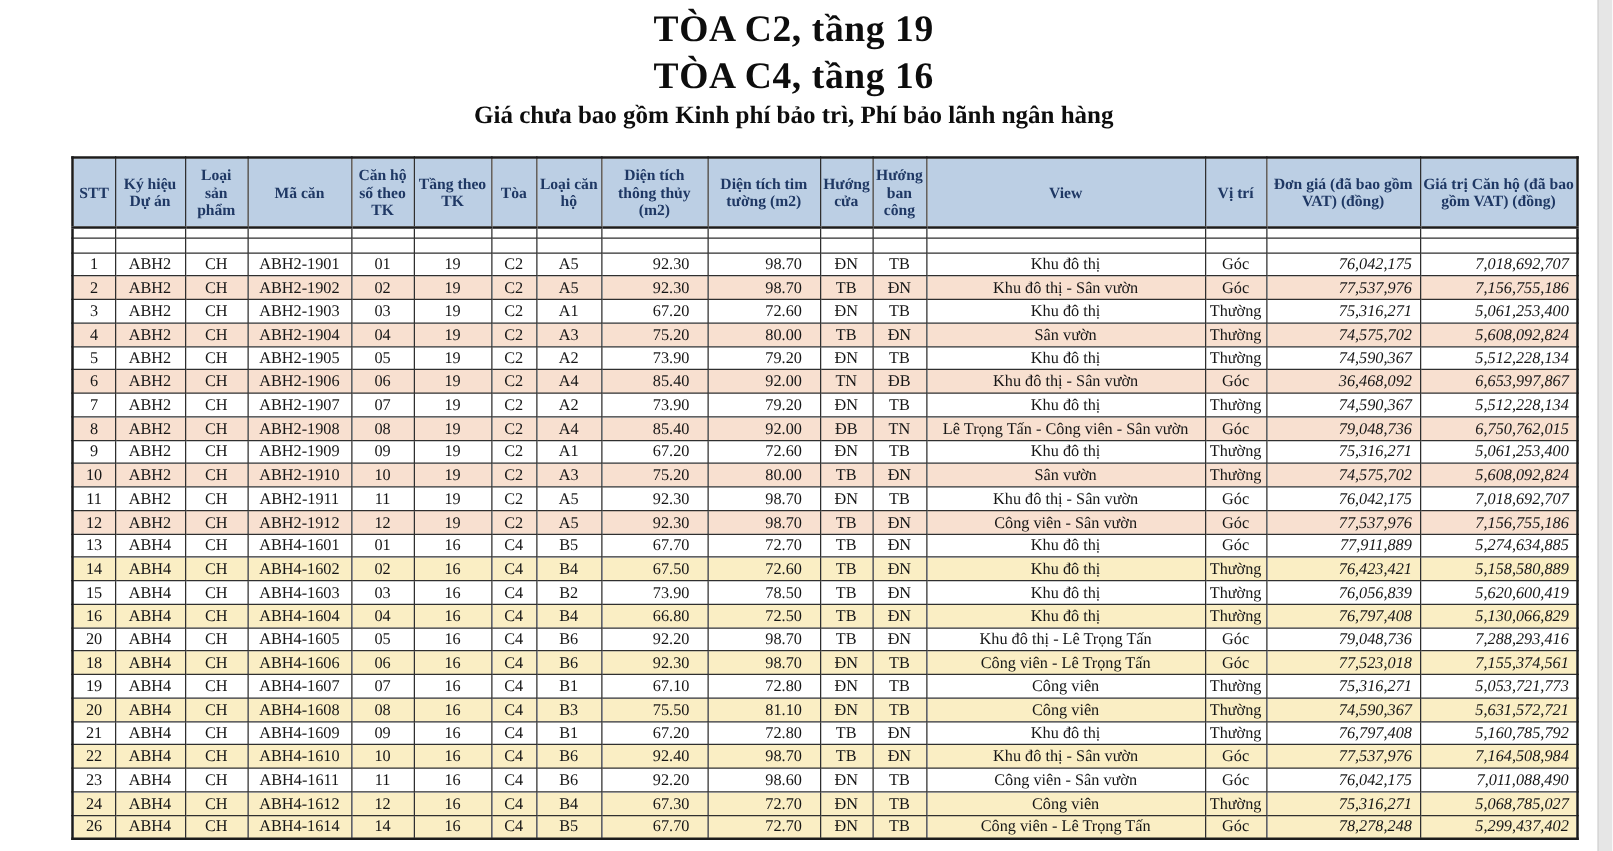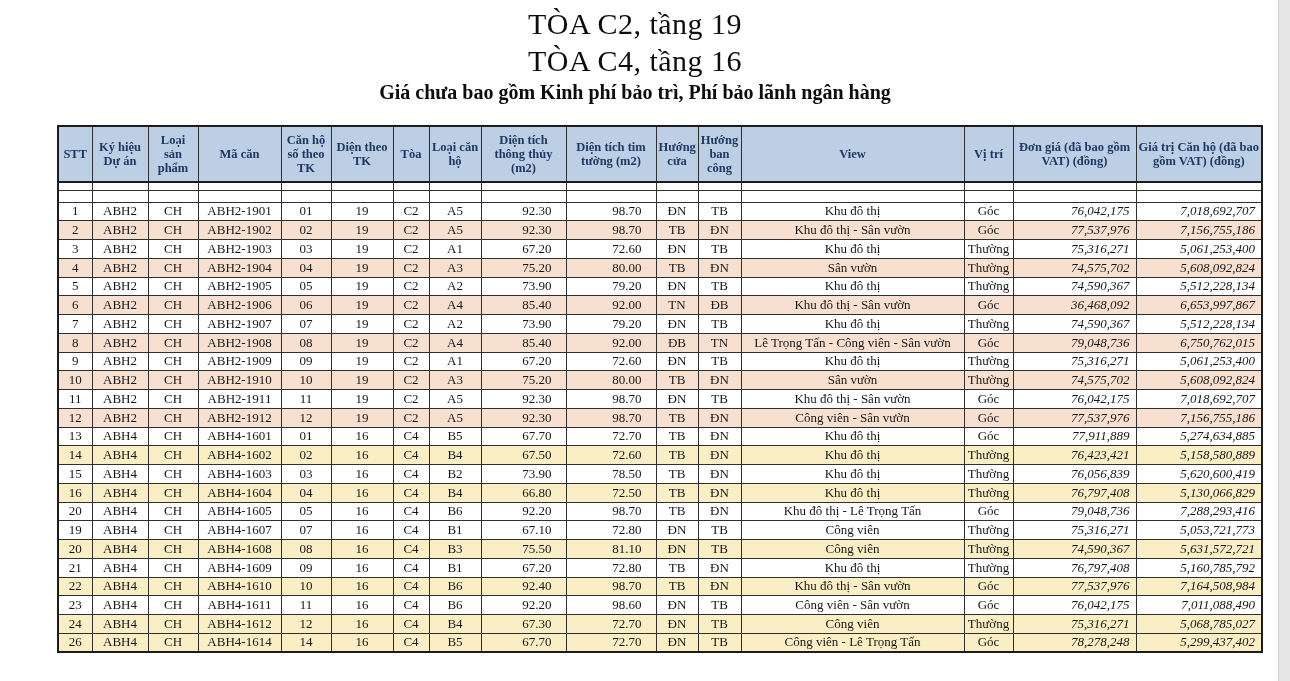--- a/index.html
+++ b/index.html
@@ -11,21 +11,21 @@
     --border-cell:#2f2f2f;
     --body-text:#161616;
   }
   *{box-sizing:border-box;}
   html,body{margin:0;padding:0;}
   body{
     width:1290px;height:681px;background:#ffffff;overflow:hidden;position:relative;
     font-family:"Liberation Serif","DejaVu Serif",serif;color:var(--body-text);
   }
   .titles{width:1270px;text-align:center;}
-  .title-line{font-weight:normal;font-size:30px;line-height:37px;color:#0d0d0d;letter-spacing:0.5px;}
+  .title-line{font-weight:bold;font-size:30px;line-height:37px;color:#0d0d0d;letter-spacing:0.5px;}
   .title-line.first{padding-top:5px;}
   .subtitle{font-weight:bold;font-size:20px;line-height:26px;color:#0d0d0d;margin-bottom:20px;}
   table.price{
     border-collapse:collapse;table-layout:fixed;
     margin-left:57px;width:1204px;
     border:2px solid var(--border-dark);
   }
   th,td{
     border:1px solid var(--border-cell);
     overflow:hidden;
@@ -80,21 +80,21 @@
       <col style="width: 123px;">
       <col style="width: 126px;">
     </colgroup>
   <thead>
     <tr id="header-row">
         <th>STT</th>
         <th>Ký hiệu Dự án</th>
         <th>Loại sản phẩm</th>
         <th>Mã căn</th>
         <th>Căn hộ số theo TK</th>
-        <th>Diện theo TK</th>
+        <th>Tầng theo TK</th>
         <th>Tòa</th>
         <th>Loại căn hộ</th>
         <th>Diện tích thông thủy (m2)</th>
         <th>Diện tích tim tường (m2)</th>
         <th>Hướng cửa</th>
         <th>Hướng ban công</th>
         <th>View</th>
         <th>Vị trí</th>
         <th>Đơn giá (đã bao gồm VAT) (đồng)</th>
         <th>Giá trị Căn hộ (đã bao gồm VAT) (đồng)</th>
@@ -436,20 +436,38 @@
         <td>B6</td>
         <td class="num-area">92.20</td>
         <td class="num-area">98.70</td>
         <td>TB</td>
         <td>ĐN</td>
         <td>Khu đô thị - Lê Trọng Tấn</td>
         <td>Góc</td>
         <td class="num-price">79,048,736</td>
         <td class="num-price">7,288,293,416</td>
       </tr>
+      <tr class="v-yellow">
+        <td>18</td>
+        <td>ABH4</td>
+        <td>CH</td>
+        <td>ABH4-1606</td>
+        <td>06</td>
+        <td>16</td>
+        <td>C4</td>
+        <td>B6</td>
+        <td class="num-area">92.30</td>
+        <td class="num-area">98.70</td>
+        <td>ĐN</td>
+        <td>TB</td>
+        <td>Công viên - Lê Trọng Tấn</td>
+        <td>Góc</td>
+        <td class="num-price">77,523,018</td>
+        <td class="num-price">7,155,374,561</td>
+      </tr>
       <tr class="v-white">
         <td>19</td>
         <td>ABH4</td>
         <td>CH</td>
         <td>ABH4-1607</td>
         <td>07</td>
         <td>16</td>
         <td>C4</td>
         <td>B1</td>
         <td class="num-area">67.10</td>

